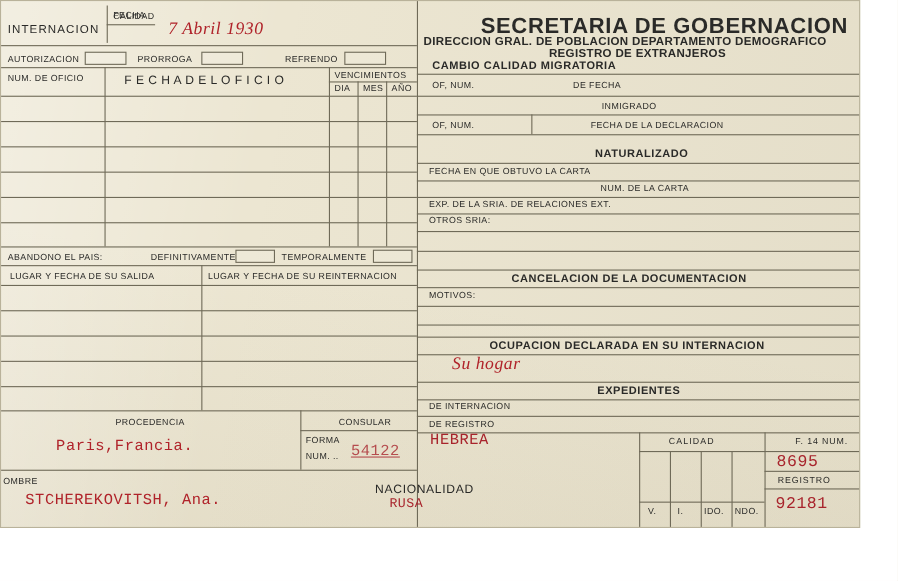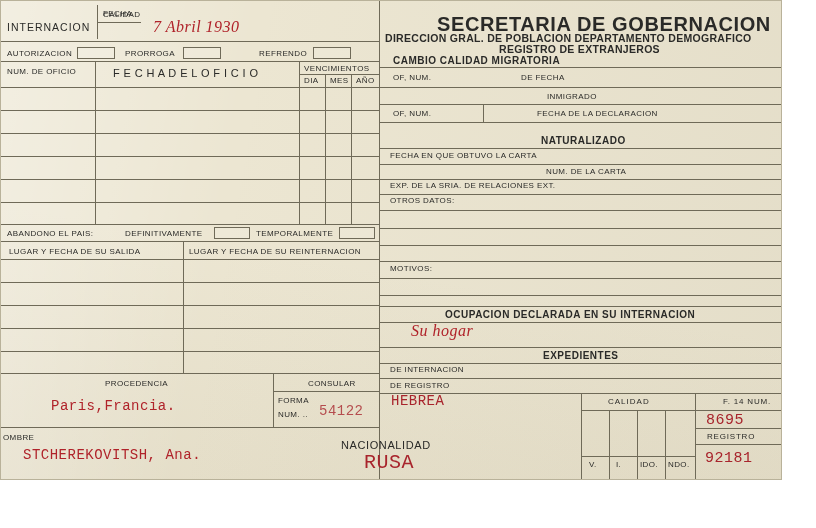--- a/index.html
+++ b/index.html
@@ -82,21 +82,21 @@
   .hand.script {
     font-family: "Liberation Serif", serif;
     font-size: 16px;
     font-style: italic;
     letter-spacing: 0.5px;
   }
   .hand.stamp {
     color: #a8242c;
     font-family: "Liberation Mono", monospace;
   }
-  .hand.faded { opacity: 0.78; }
+  .hand.faded { opacity: 0.78; text-decoration: underline; }
 </style>
 </head>
 <body>
 
 <div id="card">
 
   <div class="vrule" style="left:378px; top:0; height:478px;"></div>
 
   <div class="lbl" style="left:6px; top:20px; font-size:10.5px; letter-spacing:1px;">INTERNACION</div>
   <div class="vrule" style="left:96px; top:4px; height:34px;"></div>
@@ -132,21 +132,21 @@
   <div class="vrule" style="left:350px; top:73px; height:150px;"></div>
 
   <div class="rule" style="left:0; top:109px; width:378px;"></div>
   <div class="rule" style="left:0; top:132px; width:378px;"></div>
   <div class="rule" style="left:0; top:155px; width:378px;"></div>
   <div class="rule" style="left:0; top:178px; width:378px;"></div>
   <div class="rule" style="left:0; top:201px; width:378px;"></div>
   <div class="rule" style="left:0; top:223px; width:378px;"></div>
 
   <div class="lbl sm" style="left:6px; top:228px;">ABANDONO EL PAIS:</div>
-  <div class="lbl sm" style="left:124px; top:228px;">DEFINITIVAMENTE</div>
+  <div class="lbl sm" style="left:136px; top:228px;">DEFINITIVAMENTE</div>
   <div class="box" style="left:213px; top:226px; width:34px; height:10px;"></div>
   <div class="lbl sm" style="left:255px; top:228px;">TEMPORALMENTE</div>
   <div class="box" style="left:338px; top:226px; width:34px; height:10px;"></div>
 
   <div class="rule" style="left:0; top:240px; width:378px;"></div>
 
   <div class="lbl sm" style="left:8px; top:246px;">LUGAR  Y  FECHA  DE  SU  SALIDA</div>
   <div class="lbl sm" style="left:188px; top:246px;">LUGAR  Y  FECHA  DE  SU  REINTERNACION</div>
 
   <div class="rule" style="left:0; top:258px; width:378px;"></div>
@@ -197,25 +197,26 @@
 
   <div class="lbl sm" style="left:389px; top:150px;">FECHA EN QUE OBTUVO LA CARTA</div>
   <div class="rule" style="left:378px; top:163px; width:402px;"></div>
 
   <div class="lbl sm" style="left:545px; top:166px;">NUM. DE LA CARTA</div>
   <div class="rule" style="left:378px; top:178px; width:402px;"></div>
 
   <div class="lbl sm" style="left:389px; top:180px;">EXP. DE LA SRIA. DE RELACIONES EXT.</div>
   <div class="rule" style="left:378px; top:193px; width:402px;"></div>
 
-  <div class="lbl sm" style="left:389px; top:195px;">OTROS DATOS:</div>
+  <div class="lbl sm" style="left:389px; top:195px;">OTROS SRIA:</div>
   <div class="rule" style="left:378px; top:209px; width:402px;"></div>
   <div class="rule" style="left:378px; top:227px; width:402px;"></div>
   <div class="rule" style="left:378px; top:244px; width:402px;"></div>
 
+  <div class="lbl sec" style="left:464px; top:247px;">CANCELACION DE LA DOCUMENTACION</div>
   <div class="rule" style="left:378px; top:260px; width:402px;"></div>
 
   <div class="lbl sm" style="left:389px; top:263px;">MOTIVOS:</div>
   <div class="rule" style="left:378px; top:277px; width:402px;"></div>
   <div class="rule" style="left:378px; top:294px; width:402px;"></div>
   <div class="rule" style="left:378px; top:305px; width:402px;"></div>
 
   <div class="lbl sec" style="left:444px; top:308px;">OCUPACION DECLARADA EN SU INTERNACION</div>
   <div class="rule" style="left:378px; top:321px; width:402px;"></div>
   <div class="hand script" style="left:410px; top:321px;">Su hogar</div>
@@ -247,15 +248,15 @@
   <div class="vrule" style="left:608px; top:409px; height:69px;"></div>
   <div class="vrule" style="left:636px; top:409px; height:69px;"></div>
   <div class="vrule" style="left:664px; top:409px; height:69px;"></div>
   <div class="rule" style="left:580px; top:455px; width:114px;"></div>
   <div class="lbl sm" style="left:588px; top:459px;">V.</div>
   <div class="lbl sm" style="left:615px; top:459px;">I.</div>
   <div class="lbl sm" style="left:639px; top:459px;">IDO.</div>
   <div class="lbl sm" style="left:667px; top:459px;">NDO.</div>
 
   <div class="lbl" style="left:340px; top:438px; font-size:11px; letter-spacing:0.6px;">NACIONALIDAD</div>
-  <div class="hand stamp" style="left:363px; top:450px; font-size:20px;">RUSA</div>
+  <div class="hand stamp" style="left:353px; top:450px; font-size:12px;">RUSA</div>
 
 </div>
 
 </body></html>

